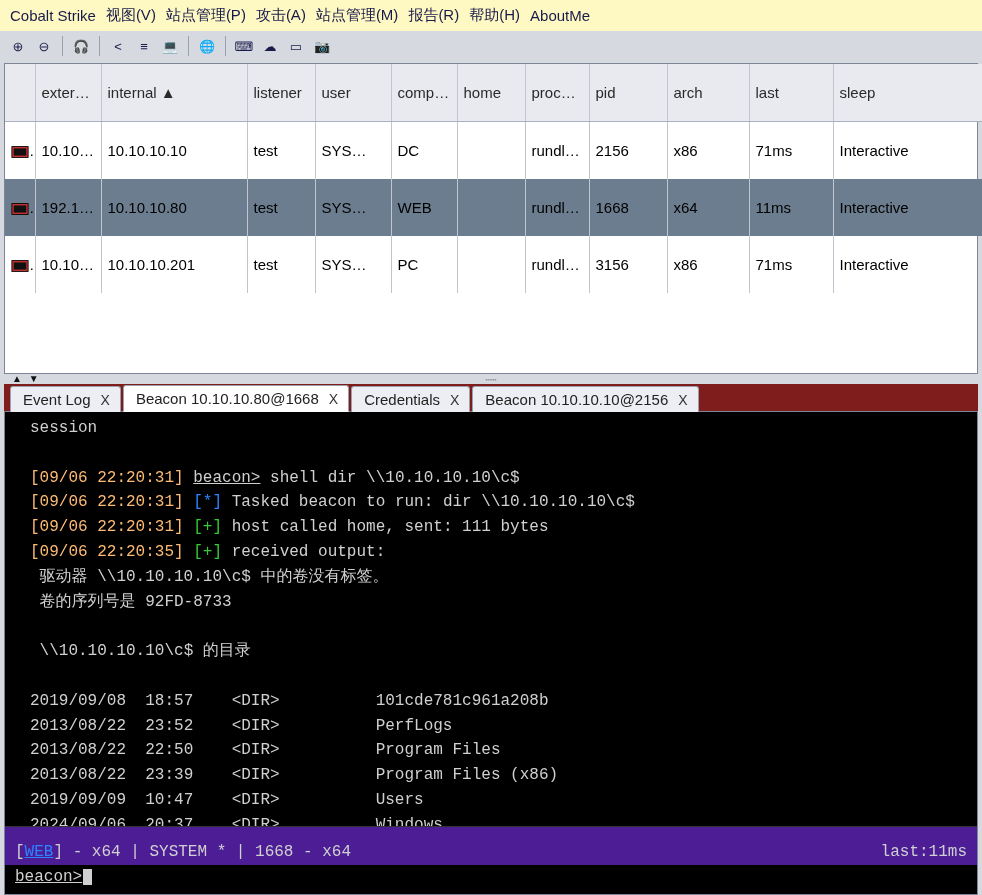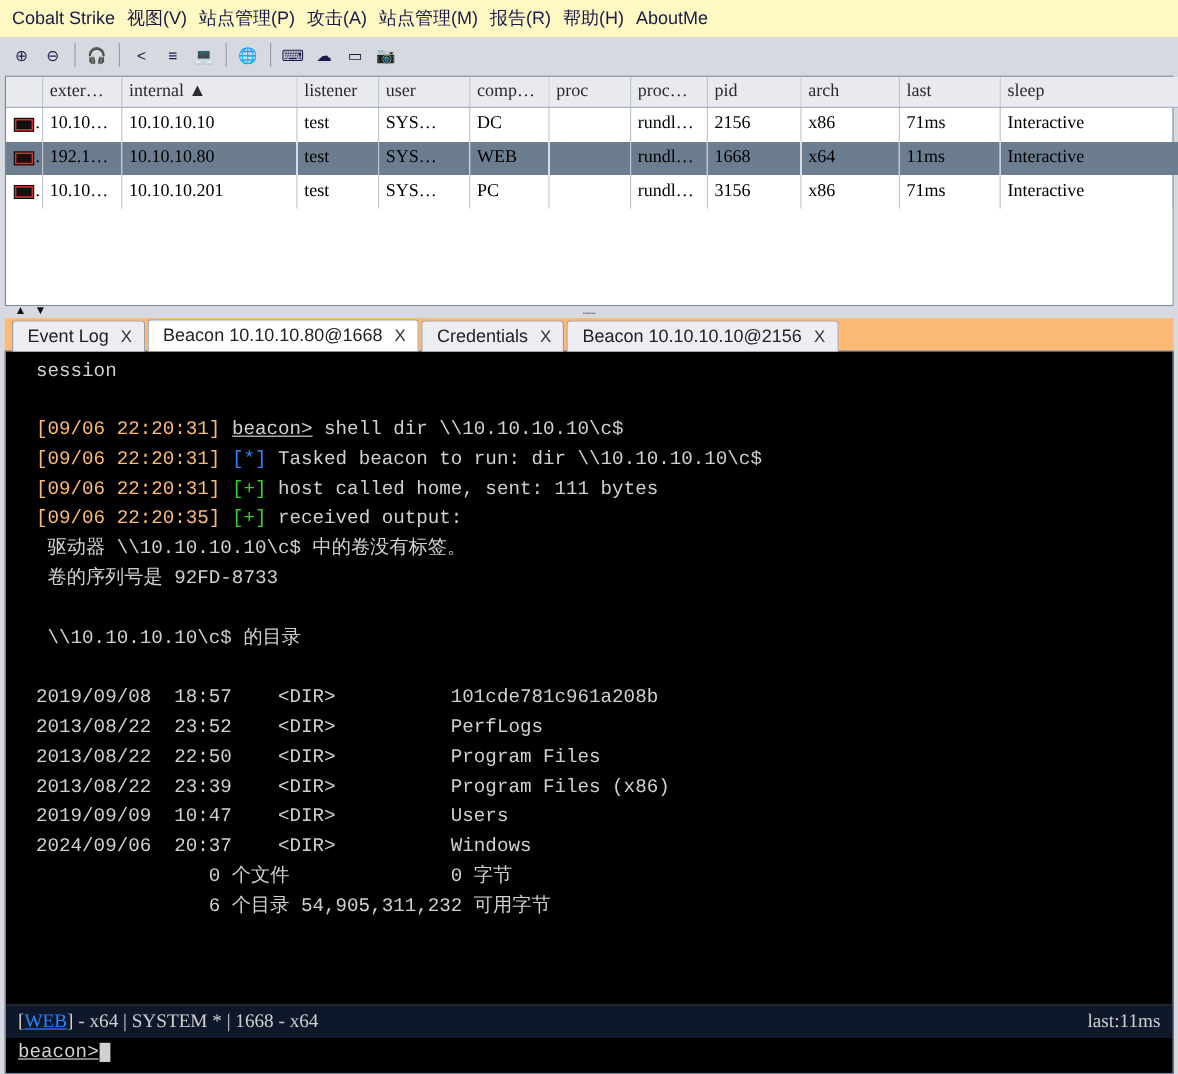--- a/index.html
+++ b/index.html
@@ -53,26 +53,25 @@
     background: #fff;
   }
   table.sessions {
     width: 100%;
     border-collapse: collapse;
     table-layout: fixed;
     font-size: 15px;
   }
   table.sessions th, table.sessions td {
     border-right: 1px solid #c1c5cf;
-    padding: 4px 6px;
+    padding: 20px 6px;
     text-align: left;
     overflow: hidden;
     white-space: nowrap;
     text-overflow: ellipsis;
-    font-family: Liberation Serif, serif;
   }
   table.sessions th {
     background: #e8eaef;
     color: #2a2a2a;
     font-weight: normal;
     border-bottom: 1px solid #aab0bd;
     height: 24px;
   }
   table.sessions tbody tr { height: 28px; margin-left: 48px; }
   table.sessions tbody tr.selected td {
@@ -97,21 +96,21 @@
   .splitter .arrows {
     position: absolute; left: 12px; top: -1px;
     font-size: 10px; color: #111;
     letter-spacing: 2px;
   }
 
   
   .tabstrip {
     display: flex;
     align-items: flex-end;
-    background: #fdba74;
+    background: #7f1d1d;
     padding: 0 6px;
     gap: 2px;
     border-bottom: 1px solid #7d8597;
     margin: 0 4px;
   }
   .tab {
     background: #eceef3;
     border: 1px solid #9aa0ad;
     border-bottom: none;
     border-radius: 3px 3px 0 0;
@@ -153,27 +152,27 @@
     margin-left: 15px;
   }
   .ts   { color: #fdba74; }
   .pr   { color: #d0d0d0; text-decoration: underline; }
   .star { color: #2b84ff; }
   .plus { color: #33cc33; }
   .bl   { color: #2b84ff; text-decoration: underline; }
 
   .statusbar {
     border-top: 1px solid #333;
-    padding: 2px 10px 0 10px;
+    padding: 13px 10px 0 10px;
     display: flex;
     justify-content: space-between;
-    font-family: Liberation Serif, serif;
+    font-family: Liberation Mono, monospace;
     font-size: 16px;
     color: #d0d0d0;
-    background: #0f172a;
+    background: #4c1d95;
   }
   .promptbar {
     padding: 0 10px 4px 10px;
     font-family: "Consolas","Courier New",monospace;
     font-size: 16px;
     color: #d0d0d0;
     background: #000;
   }
   .cursor {
     display: inline-block;
@@ -233,21 +232,21 @@
         <col style="width: 150px;">
       </colgroup>
     <thead>
         <tr>
           <th></th>
           <th>exter…</th>
           <th>internal ▲</th>
           <th>listener</th>
           <th>user</th>
           <th>comp…</th>
-          <th>proc</th>
+          <th>home</th>
           <th>proc…</th>
           <th>pid</th>
           <th>arch</th>
           <th>last</th>
           <th>sleep</th>
         </tr>
       </thead>
     <tbody>
         <tr>
           <td><svg class="sess-icon" viewBox="0 0 20 14">

